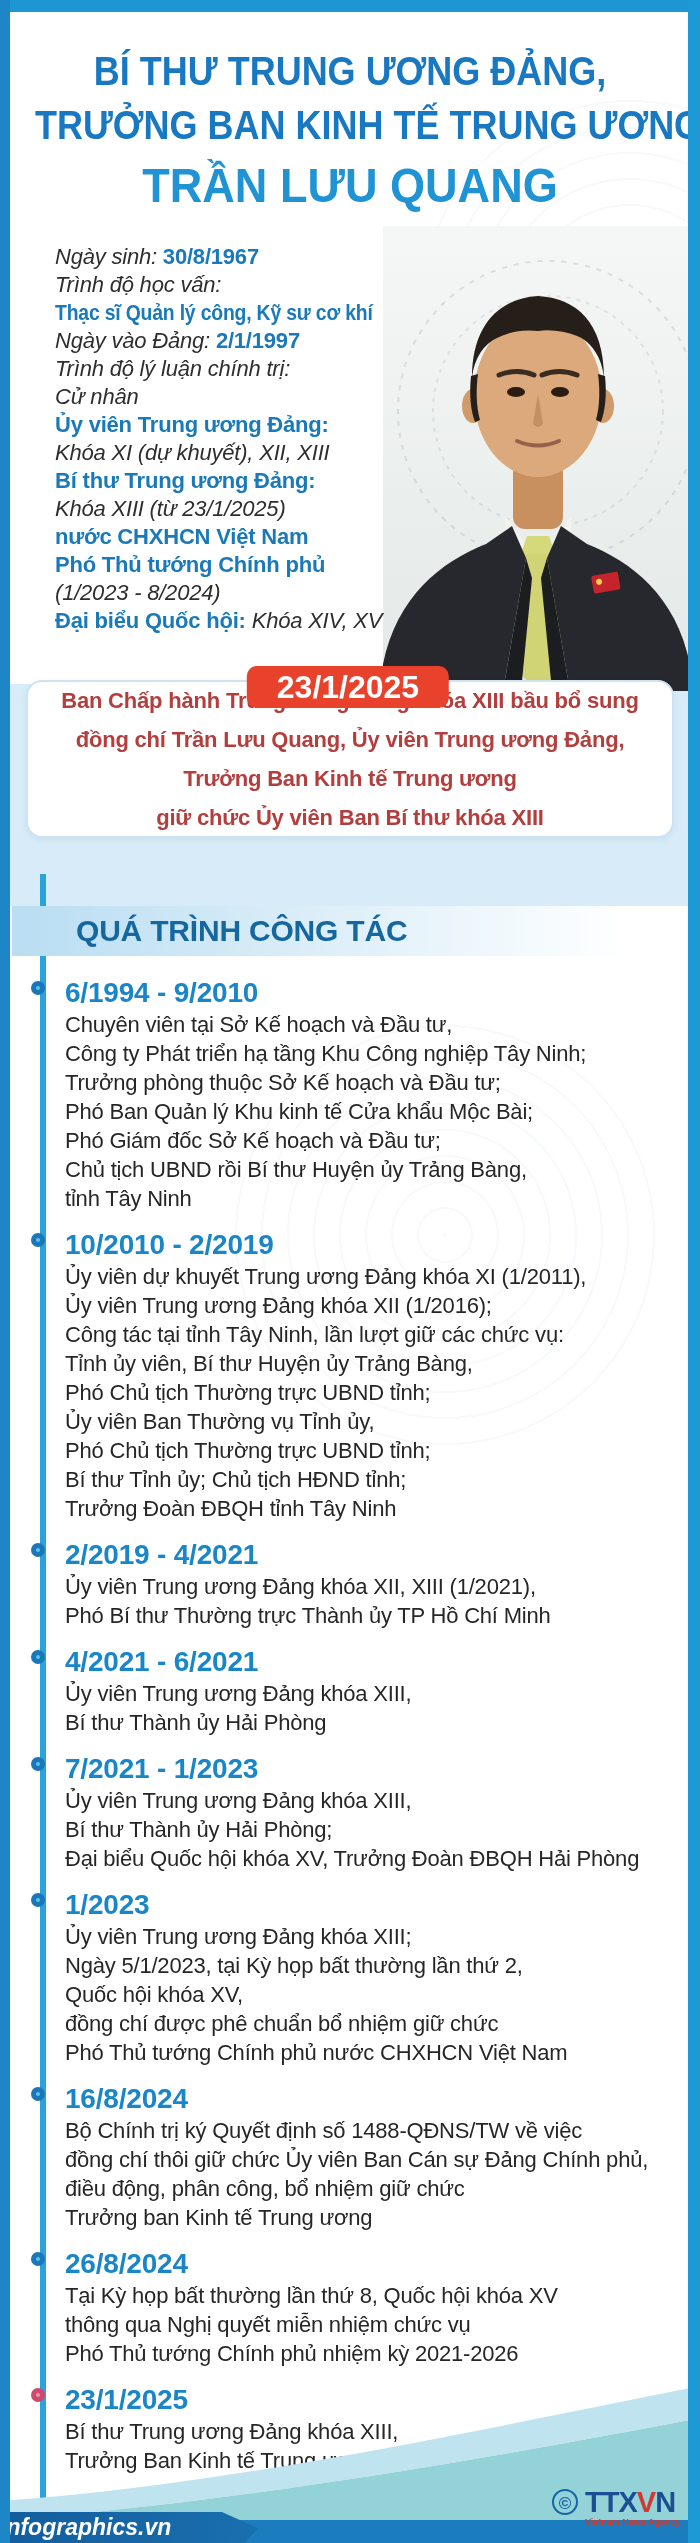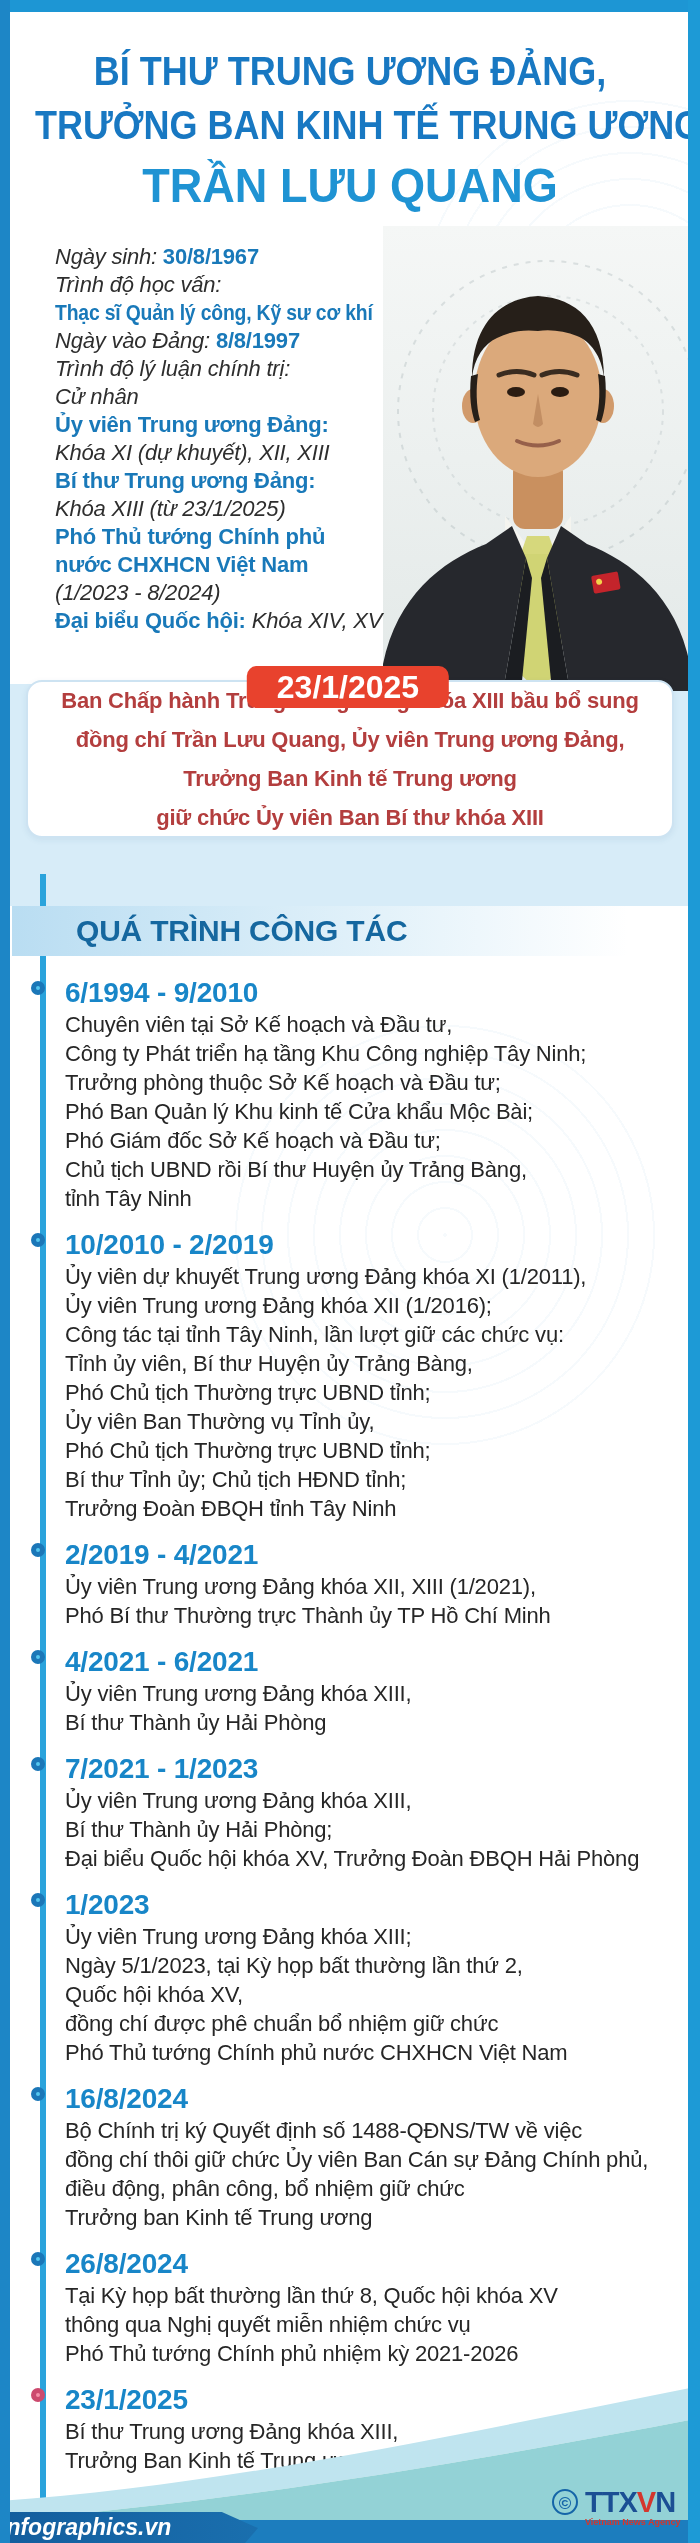--- a/index.html
+++ b/index.html
@@ -94,29 +94,29 @@
   <div class="header">
     <div class="h-line">BÍ THƯ TRUNG ƯƠNG ĐẢNG,</div>
     <div class="h-line">TRƯỞNG BAN KINH TẾ TRUNG ƯƠNG</div>
     <div class="h-name">TRẦN LƯU QUANG</div>
   </div>
 
   <div class="bio">
     <div class="bio-row"><span class="lbl">Ngày sinh: </span><span class="val">30/8/1967</span></div>
     <div class="bio-row"><span class="lbl">Trình độ học vấn:</span></div>
     <div class="bio-row"><span class="val squeeze">Thạc sĩ Quản lý công, Kỹ sư cơ khí</span></div>
-    <div class="bio-row"><span class="lbl">Ngày vào Đảng: </span><span class="val">8/8/1997</span></div>
+    <div class="bio-row"><span class="lbl">Ngày vào Đảng: </span><span class="val">2/1/1997</span></div>
     <div class="bio-row"><span class="lbl">Trình độ lý luận chính trị:</span></div>
     <div class="bio-row"><span class="lbl">Cử nhân</span></div>
     <div class="bio-row"><span class="val">Ủy viên Trung ương Đảng:</span></div>
     <div class="bio-row"><span class="lbl">Khóa XI (dự khuyết), XII, XIII</span></div>
     <div class="bio-row"><span class="val">Bí thư Trung ương Đảng:</span></div>
     <div class="bio-row"><span class="lbl">Khóa XIII (từ 23/1/2025)</span></div>
+    <div class="bio-row"><span class="val">nước CHXHCN Việt Nam</span></div>
     <div class="bio-row"><span class="val">Phó Thủ tướng Chính phủ</span></div>
-    <div class="bio-row"><span class="val">nước CHXHCN Việt Nam</span></div>
     <div class="bio-row"><span class="lbl">(1/2023 - 8/2024)</span></div>
     <div class="bio-row"><span class="val">Đại biểu Quốc hội: </span><span class="lbl">Khóa XIV, XV</span></div>
   </div>
 
   <div class="portrait">
     <svg width="307" height="465" viewBox="0 0 307 465">
       <defs>
         <linearGradient id="pbg" x1="0" y1="0" x2="0" y2="1">
           <stop offset="0" stop-color="#f5f7f6"></stop>
             <stop offset="1" stop-color="#e3e9e8"></stop>

